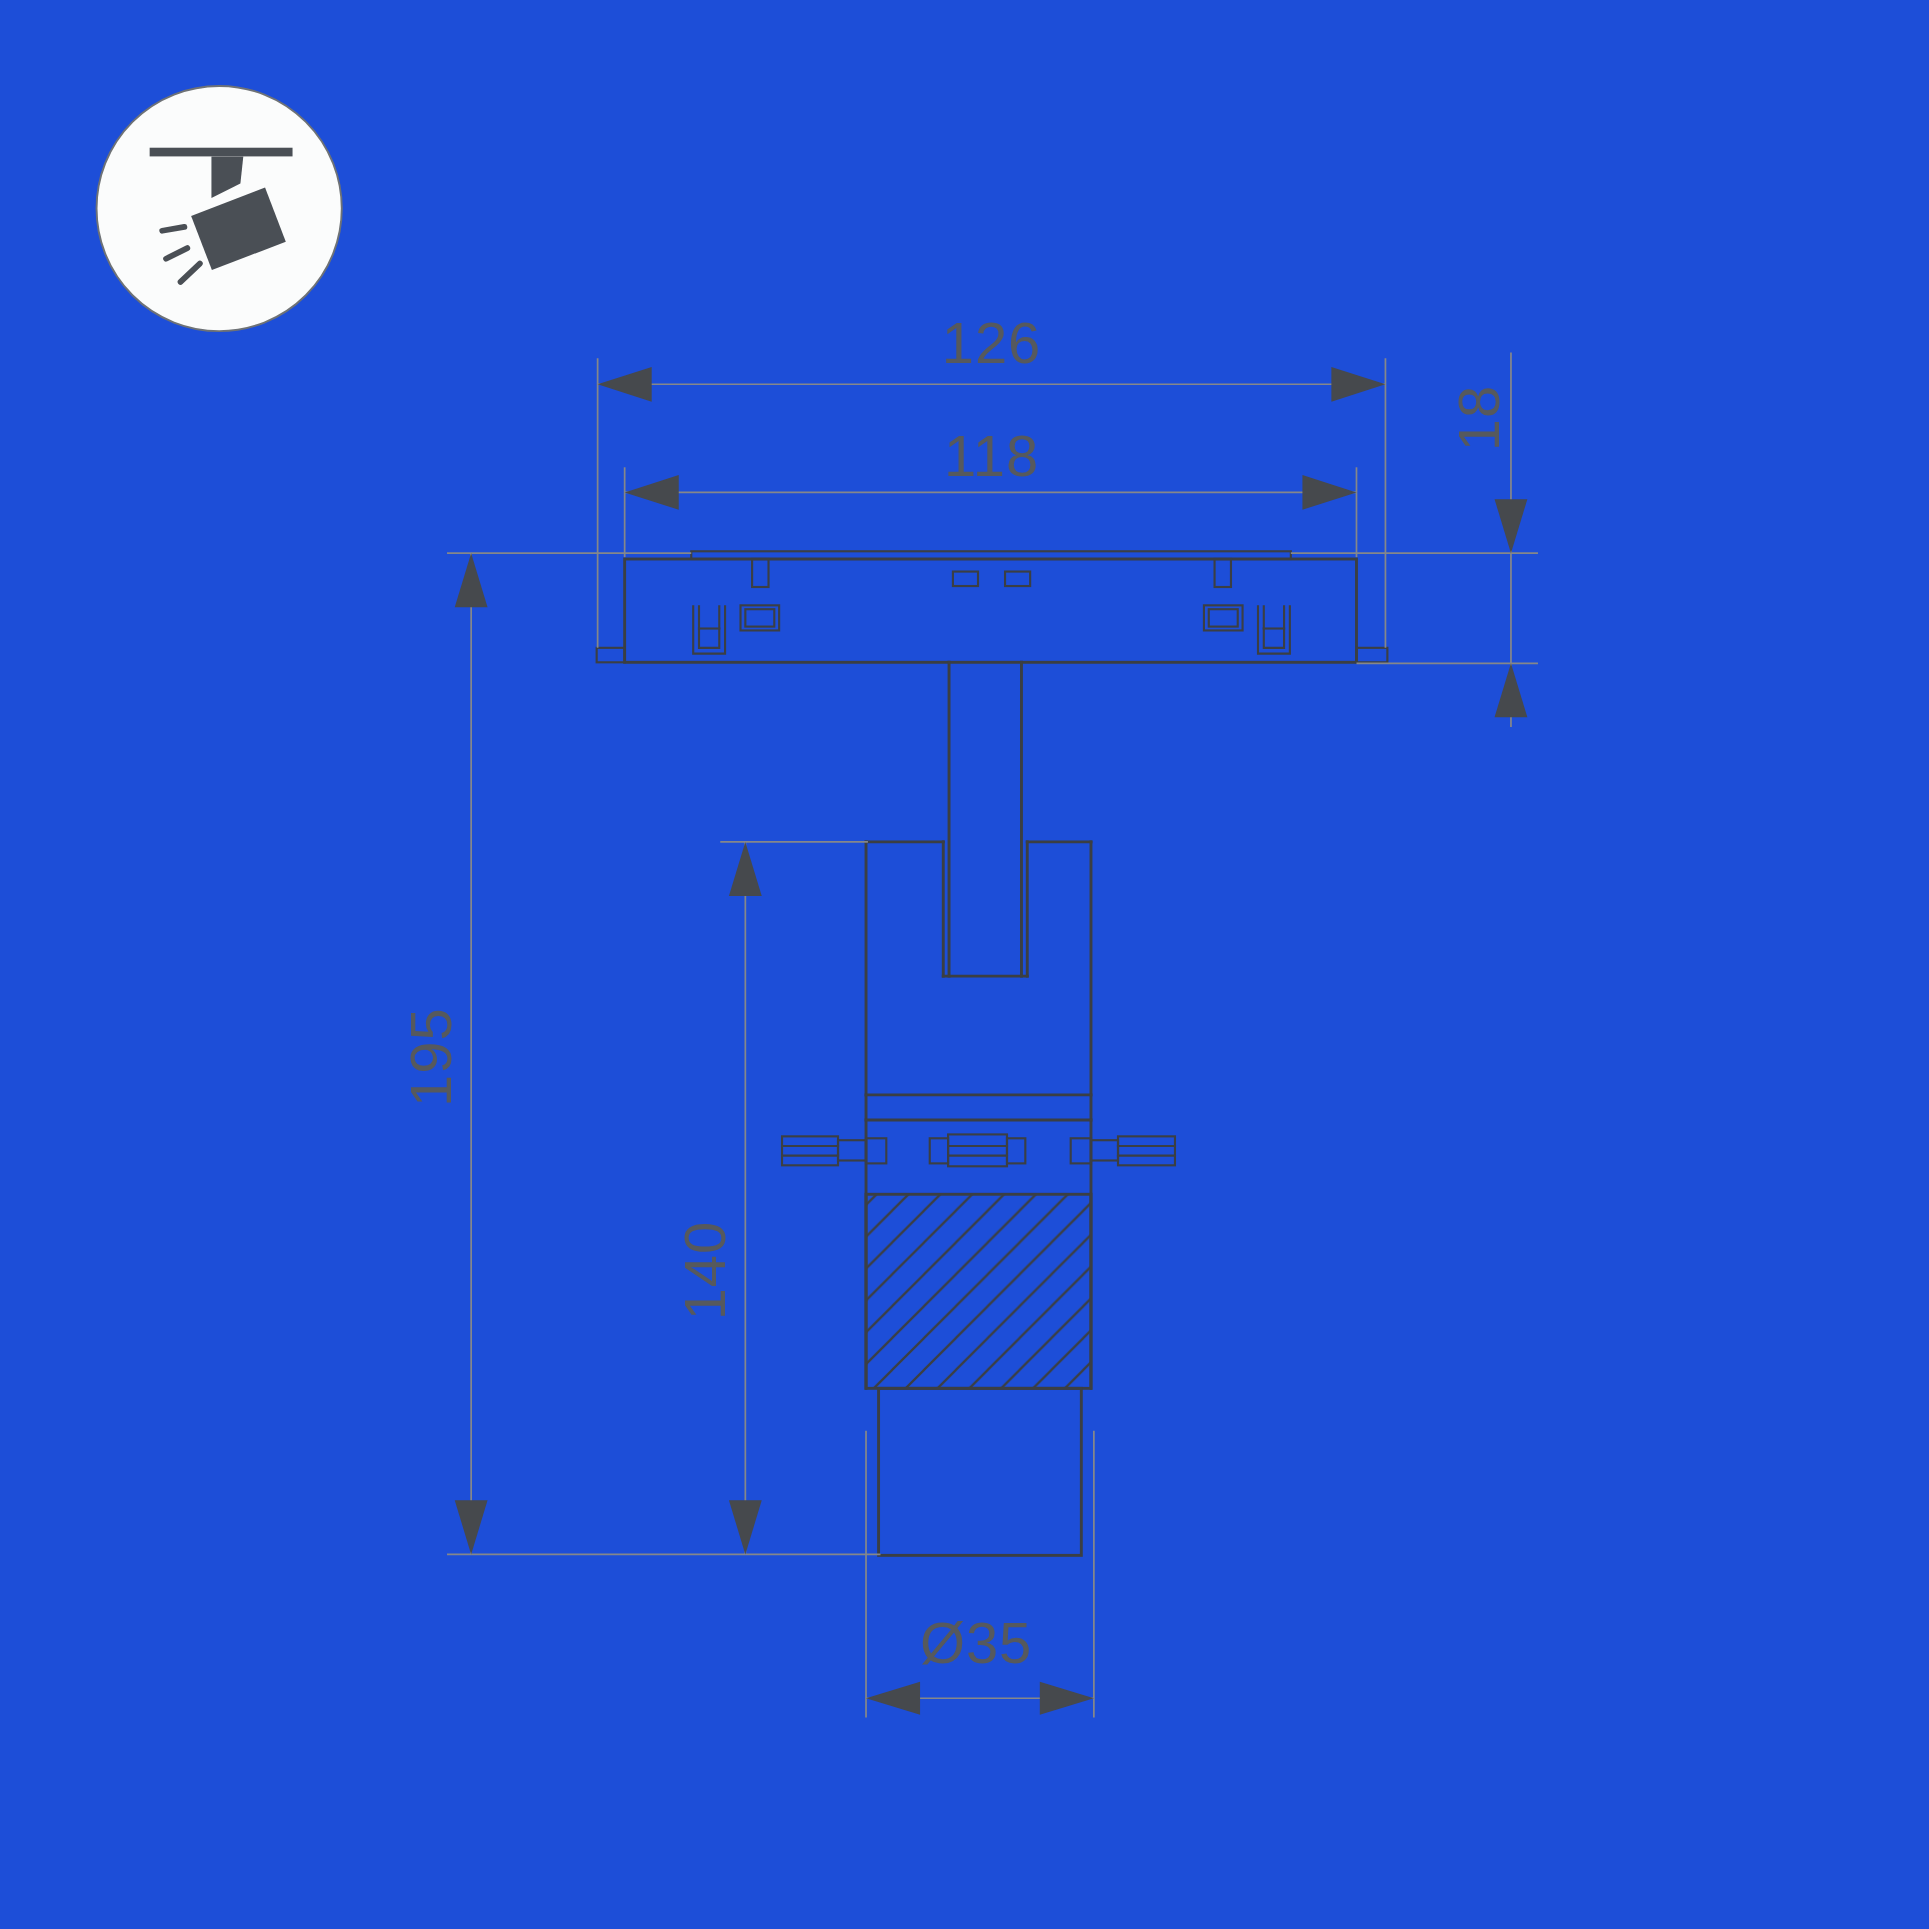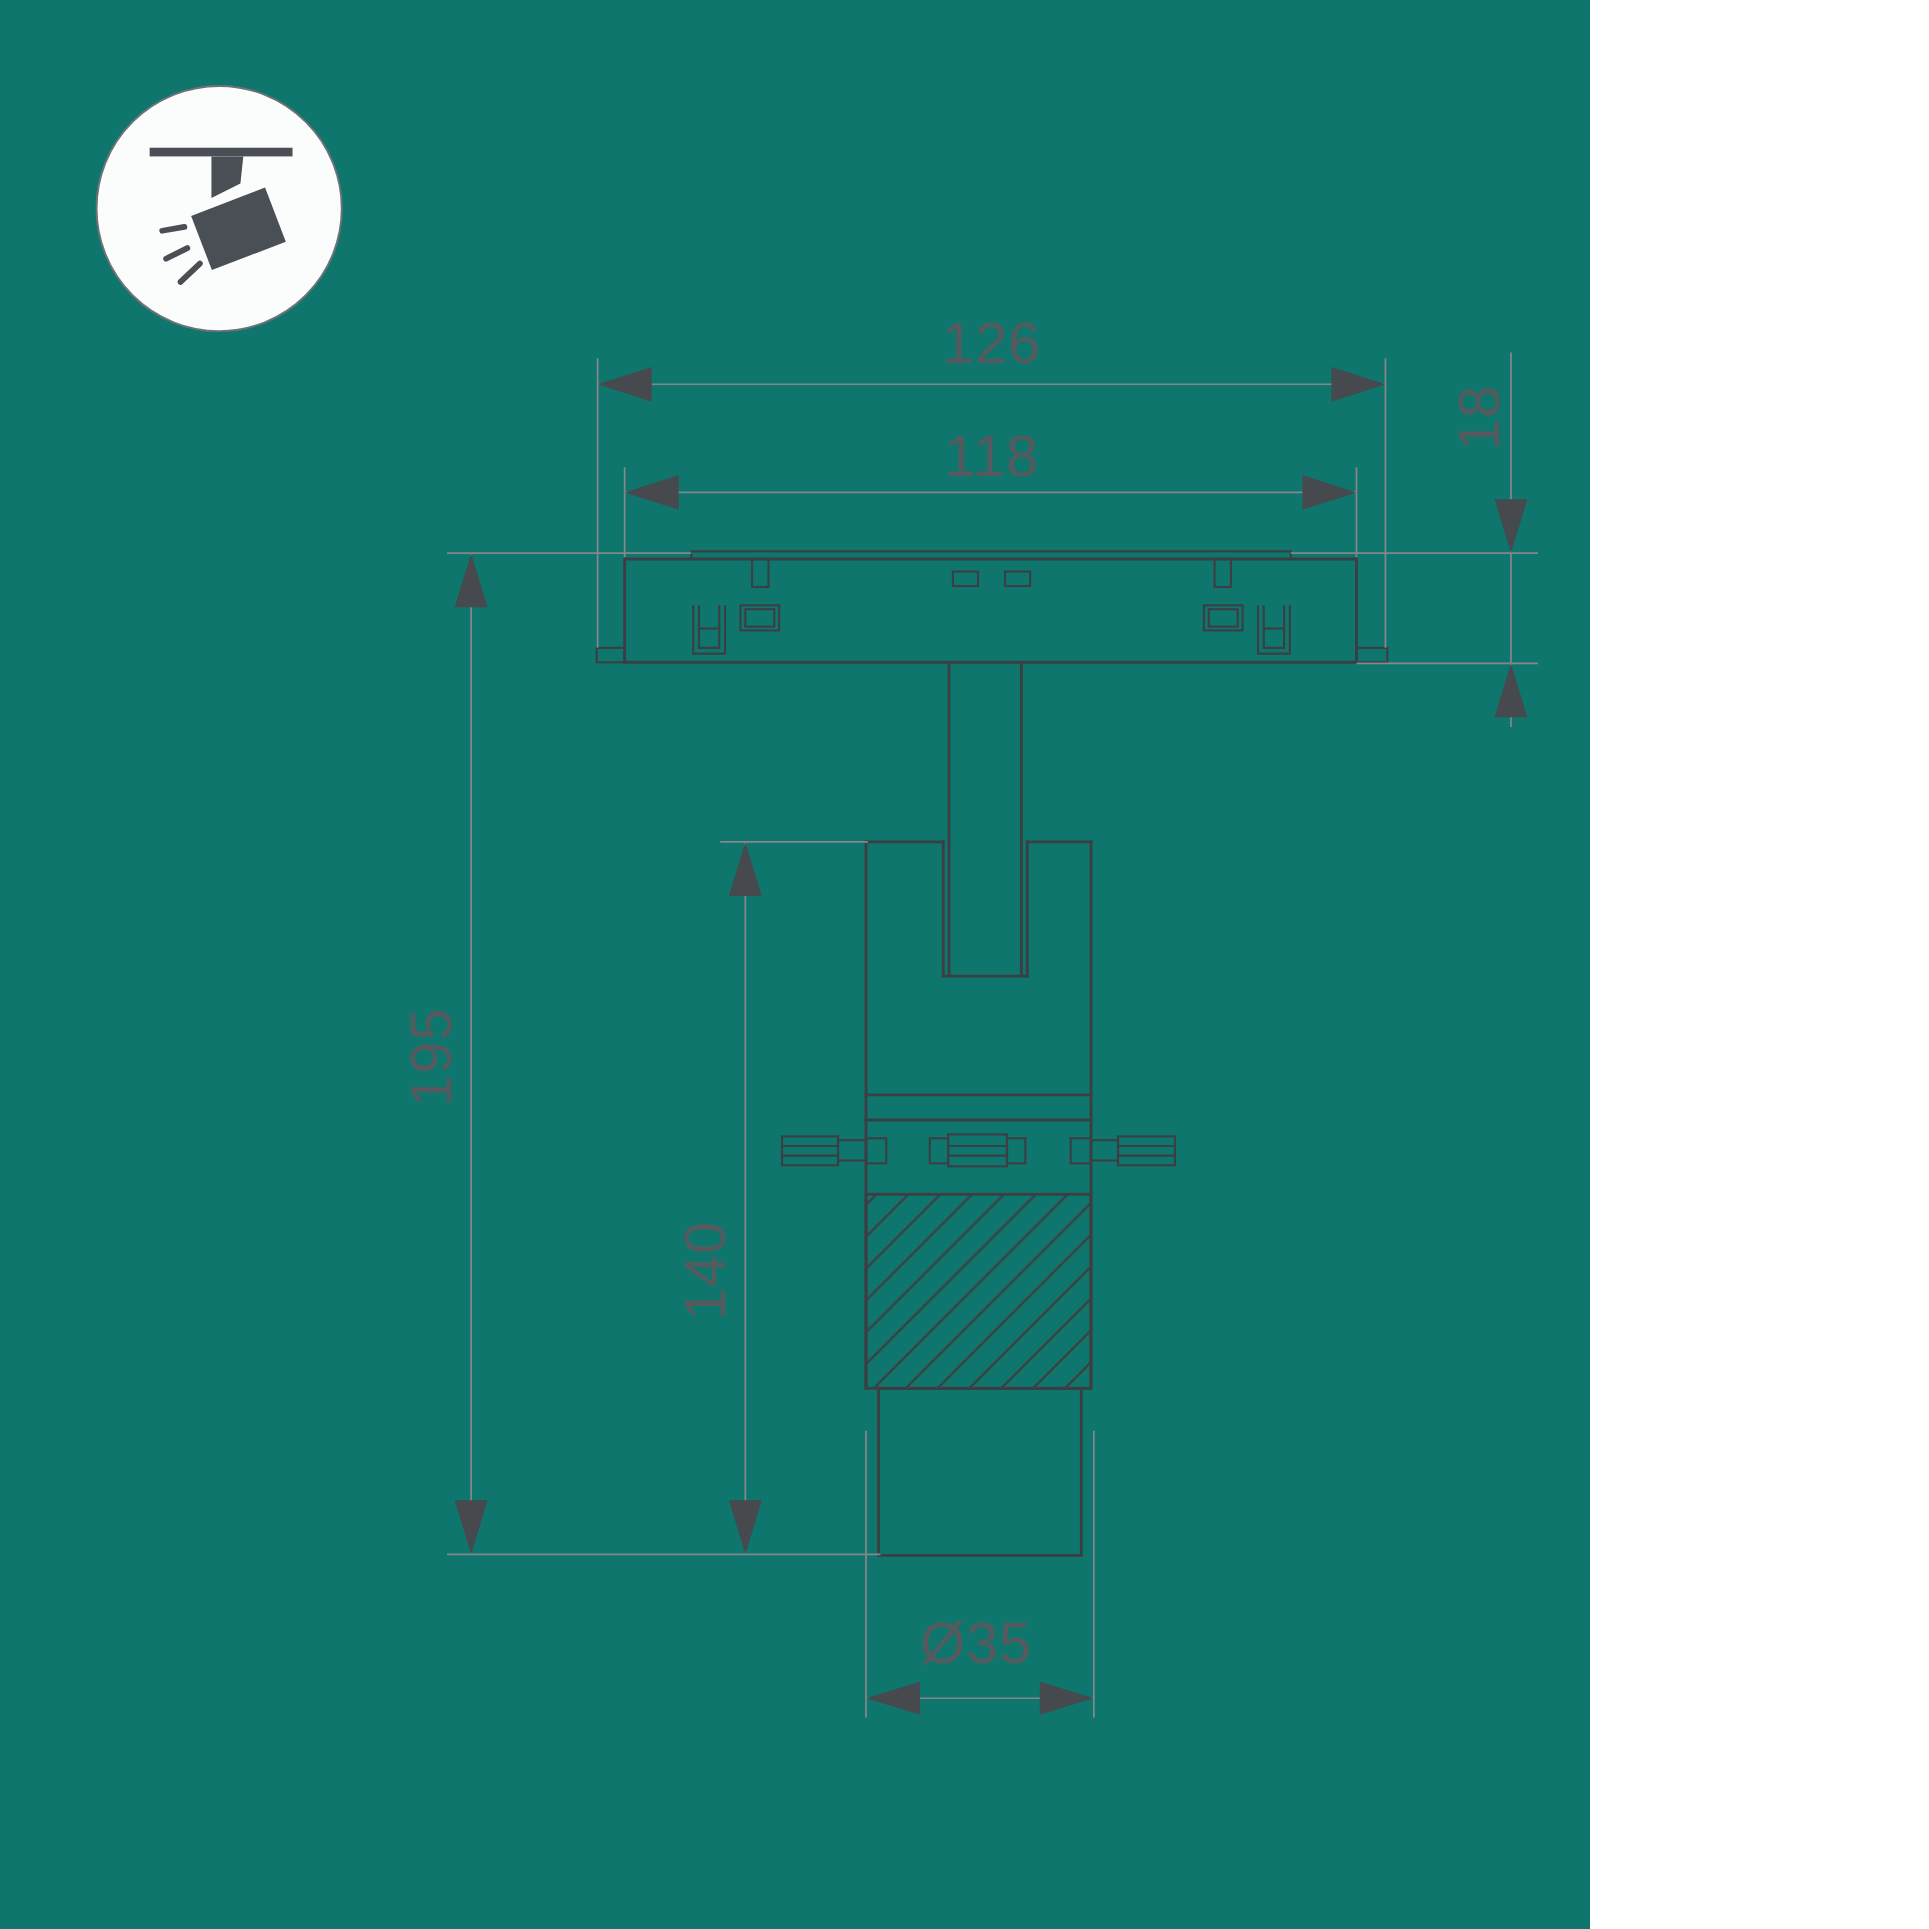--- a/index.html
+++ b/index.html
@@ -1,16 +1,16 @@
 <!DOCTYPE html>
 <html><head>
 <meta charset="utf-8">
 <style>
   html,body{margin:0;padding:0;background:#ffffff;}
-  .canvas{position:relative;width:1590px;height:1929px;background:#0f766e;overflow:hidden;
+  .canvas{position:relative;width:1929px;height:1929px;background:#1d4ed8;overflow:hidden;
           font-family:"Liberation Sans", sans-serif;}
   svg{position:absolute;left:0;top:0;}
   .part      {stroke:#3b3f43;stroke-width:3;fill:none;stroke-linecap:square;}
   .part-thin {stroke:#3b3f43;stroke-width:2.2;fill:none;stroke-linecap:square;}
   .dim-line  {stroke:#85878a;stroke-width:1.8;fill:none;}
   .arrowhead {fill:#46494d;stroke:none;}
   .dim-text  {fill:#56595d;font-family:"Liberation Sans",sans-serif;font-weight:300;
               font-size:60px;letter-spacing:1px;}
   .icon-circle{fill:#fbfcfc;stroke:#6e7276;stroke-width:2;}
   .icon-fill {fill:#4a4f55;stroke:none;}

